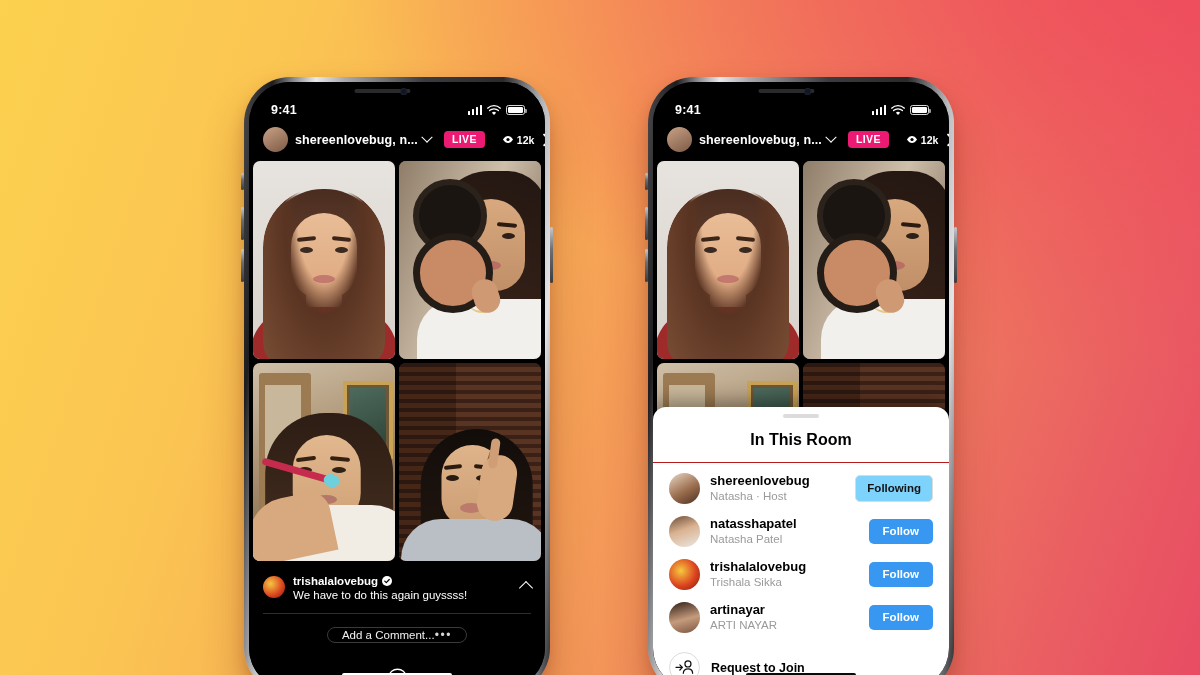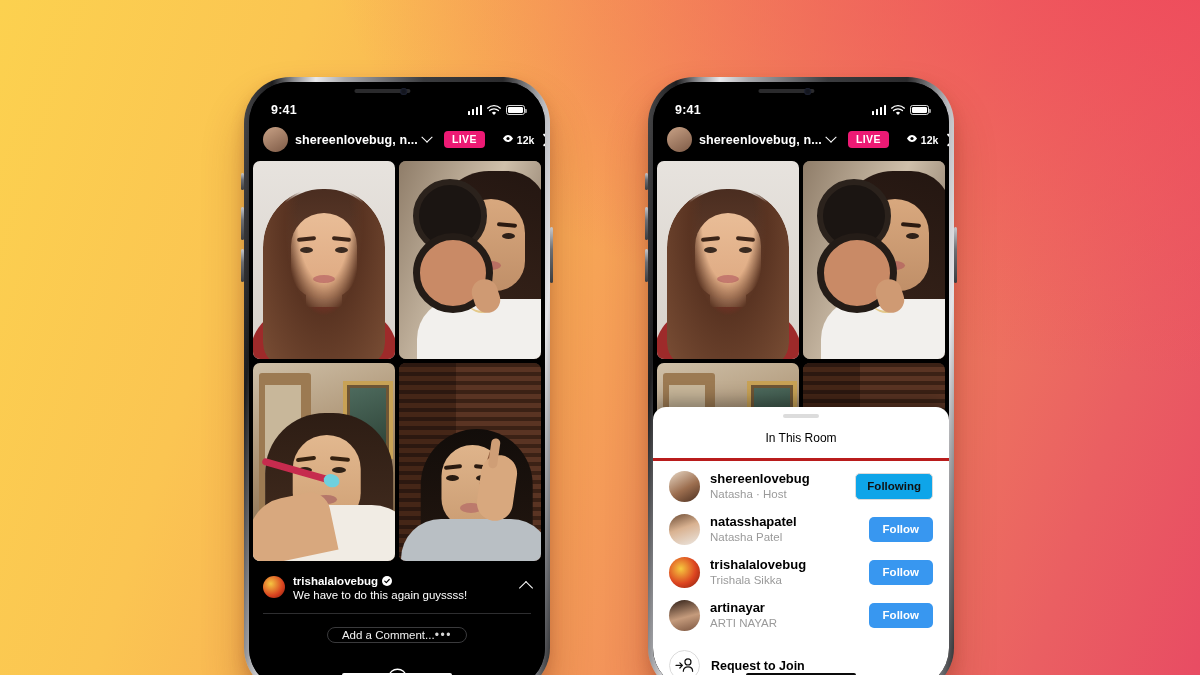--- a/index.html
+++ b/index.html
@@ -102,21 +102,21 @@
     border-right: 1.6px solid #fff; border-bottom: 1.6px solid #fff;
     transform: rotate(45deg) translate(-2px,-2px);
     flex: 0 0 auto;
   }
   .live-badge {
     margin-left: 6px;
     background: #ed1a74;
     color: #fff; font-size: 10.5px; font-weight: 700; letter-spacing: .4px;
     padding: 3px 8px 4px; border-radius: 4px; line-height: 1;
   }
-  .viewers { display: flex; align-items: flex-start; gap: 3px; margin-left: 10px; }
+  .viewers { display: flex; align-items: center; gap: 3px; margin-left: 10px; }
   .eye { width: 12px; height: 9px; flex: 0 0 auto; }
   .viewers span { font-size: 10.5px; font-weight: 700; }
   .close-x { margin-left: auto; width: 17px; height: 17px; position: relative; }
   .close-x::before, .close-x::after {
     content:""; position: absolute; left: 0; top: 7.5px; width: 17px; height: 1.8px;
     background:#fff; border-radius: 1px;
   }
   .close-x::before { transform: rotate(45deg); }
   .close-x::after  { transform: rotate(-45deg); }
 
@@ -264,23 +264,23 @@
     background: #fff; color: #000;
     border-radius: 13px 13px 0 0;
     box-shadow: 0 -6px 18px rgba(0,0,0,.35);
     height: 282px;
   }
   .grabber {
     width: 36px; height: 4px; border-radius: 3px; background: #dcdcdc;
     margin: 7px auto 0;
   }
   .sheet-title {
-    text-align: center; font-size: 12px; font-weight: 400;
+    text-align: center; font-size: 16px; font-weight: 700;
     padding: 13px 0 13px;
-    border-bottom: 3px solid #b91c1c;
+    border-bottom: 1px solid #b91c1c;
   }
   .room-list { padding: 4px 0 0; }
   .room-row {
     display: flex; align-items: center; gap: 10px;
     padding: 6px 16px; height: 43px;
   }
   .room-av { width: 31px; height: 31px; border-radius: 50%; flex: 0 0 auto; overflow:hidden; position: relative; }
   .av-a { background: linear-gradient(150deg,#e9d9c6 0%, #9c6e4f 55%, #4b2f20 100%); }
   .av-b { background: linear-gradient(160deg,#6b4a33 0%, #d9b291 45%, #ece7e1 100%); }
   .av-c { background: radial-gradient(circle at 38% 38%, #f6c93f, #dc4420 55%, #7d1c0c); }
@@ -288,21 +288,21 @@
   .room-names { flex: 1; min-width: 0; }
   .room-user { font-size: 13px; font-weight: 700; line-height: 1.25; }
   .room-real { font-size: 11.5px; color: #9a9a9a; line-height: 1.3; }
   .btn-follow {
     background: #3897f0; color: #fff; border: none;
     font-size: 11.5px; font-weight: 700;
     padding: 5px 14px; border-radius: 5px; line-height: 1.25;
     font-family: inherit; cursor: pointer;
   }
   .btn-following {
-    background: #0ea5e9; color: #111; border: 1px solid #dbdbdb;
+    background: #7dd3fc; color: #111; border: 1px solid #dbdbdb;
     font-size: 11.5px; font-weight: 700;
     padding: 5px 11px; border-radius: 5px; line-height: 1.25;
     font-family: inherit; cursor: pointer;
   }
   .request-row {
     display: flex; align-items: center; gap: 11px;
     padding: 10px 16px 0 16px; margin-top: 3px;
   }
   .req-circle {
     width: 31px; height: 31px; border-radius: 50%;

